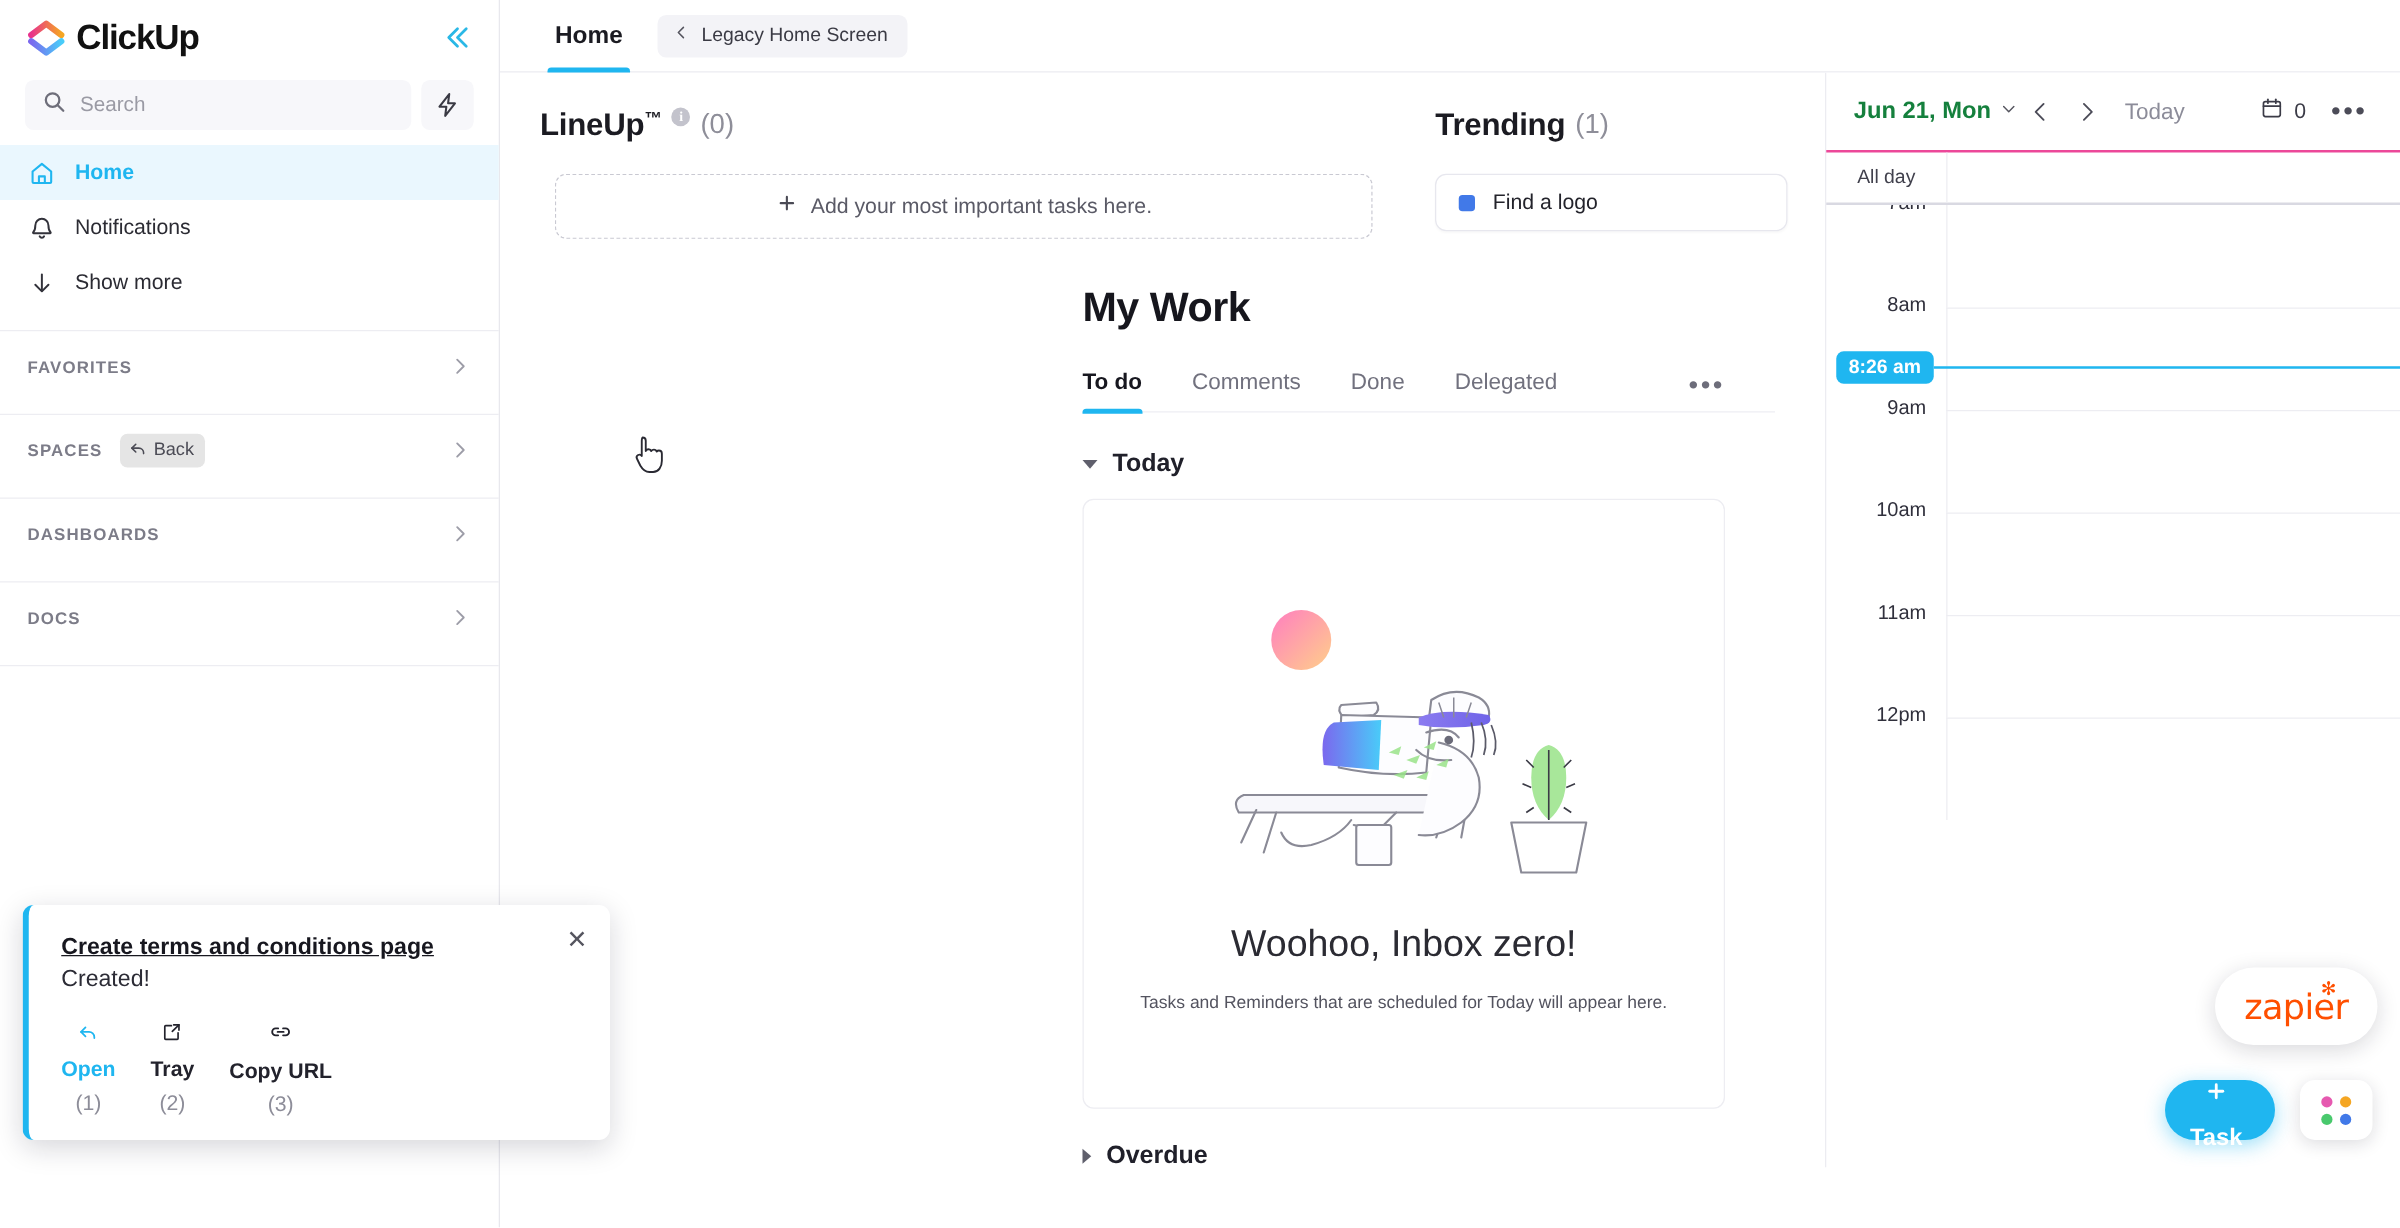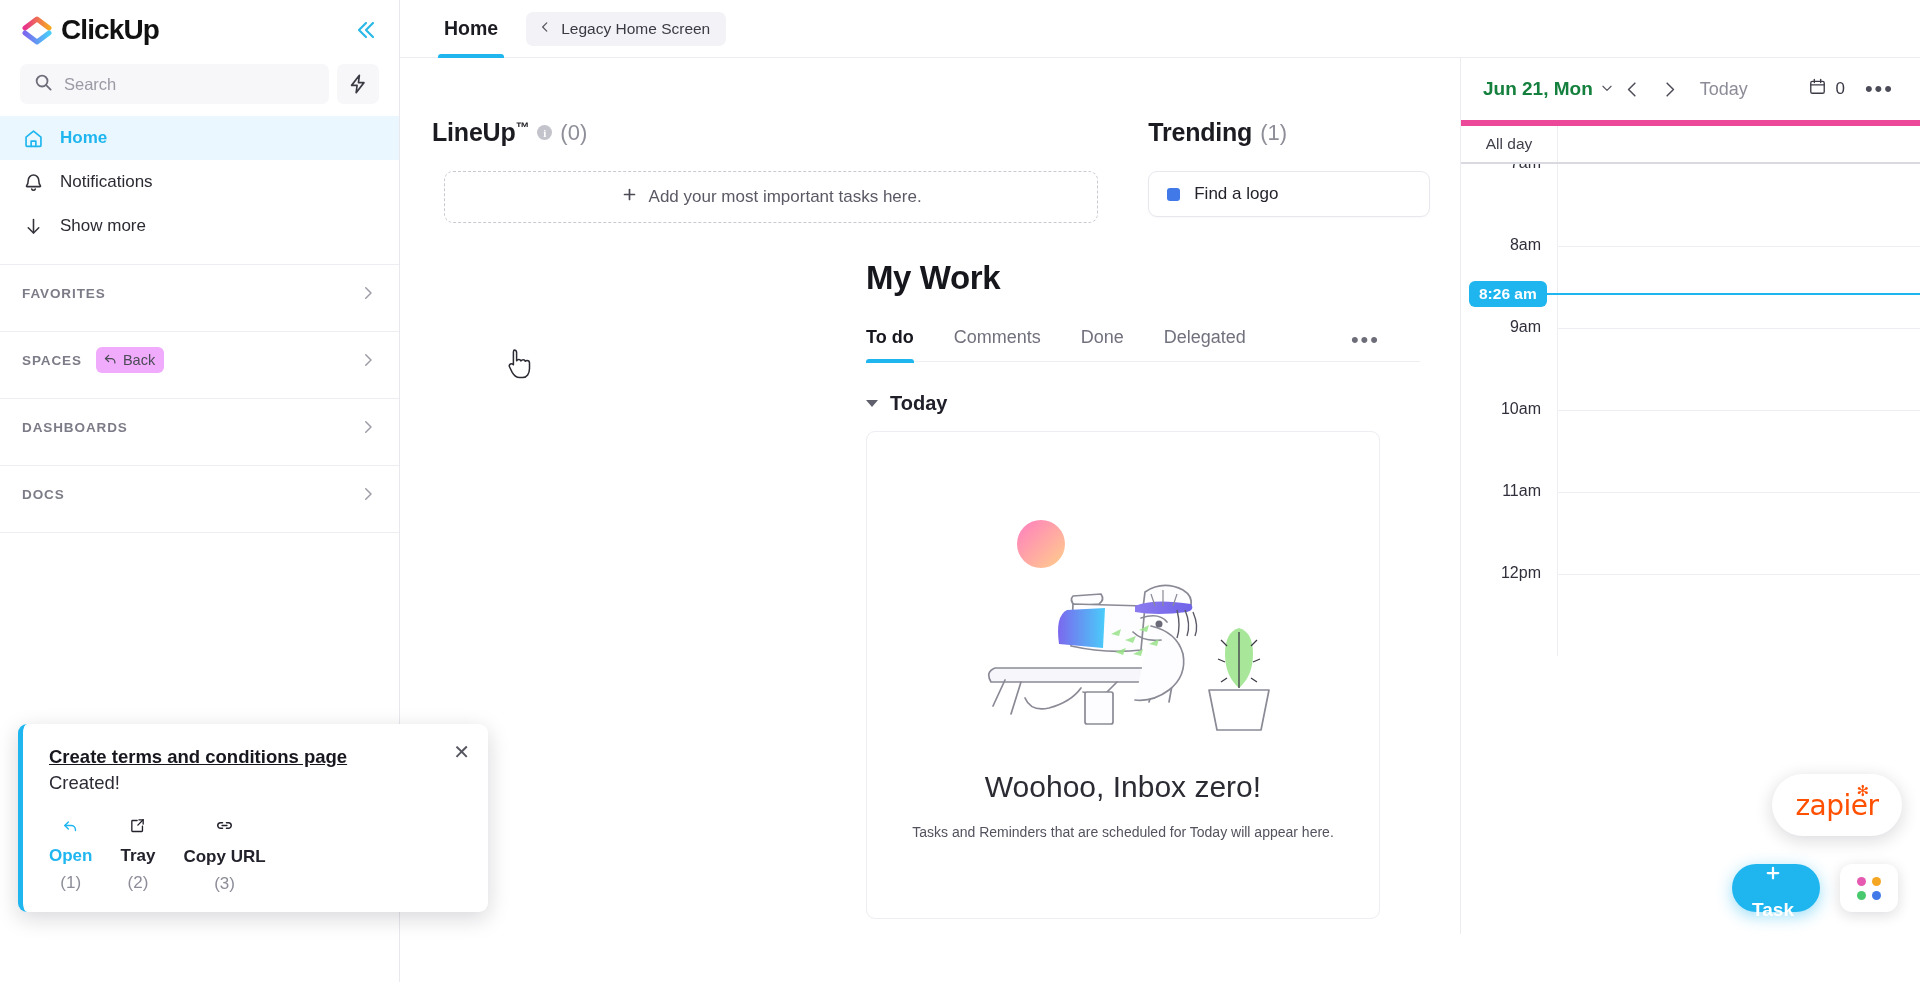--- a/index.html
+++ b/index.html
@@ -54,21 +54,21 @@
   .nv-ico { display: flex; width: 22px; justify-content: center; color: #33333b; }
 
   .sec-div { height: 1px; background: #ededf2; margin: 10px 0 0 0; }
   .section-row {
     height: 56px; display: flex; align-items: center; justify-content: space-between;
     padding: 0 22px; cursor: pointer;
   }
   .section-left { display: flex; align-items: center; gap: 14px; }
   .section-title { font-size: 13.5px; font-weight: bold; letter-spacing: 0.9px; color: #7c7c88; }
   .back-chip {
-    background: #f0abfc; border-radius: 6px; padding: 4px 9px 4px 7px;
+    background: #e5e5e5; border-radius: 6px; padding: 4px 9px 4px 7px;
     font-size: 14.5px; color: #4b4b55; display: flex; align-items: center; gap: 5px; cursor: pointer;
   }
   .chev-right { color: #9d9da8; display: flex; }
 
   
   .main { flex: 1; display: flex; flex-direction: column; min-width: 0; position: relative; }
   .topbar {
     height: 58px; border-bottom: 1px solid #ececf1;
     display: flex; align-items: center; padding: 0 0 0 30px; gap: 14px;
   }
@@ -86,21 +86,21 @@
     align-items: center; gap: 9px; padding: 0 16px 0 12px;
     font-size: 15.5px; color: #3a3a44; cursor: pointer;
   }
 
   .content { flex: 1; display: flex; overflow: hidden; position: relative; }
   .work-col { flex: 1; min-width: 0; padding: 0; overflow: hidden; position: relative; }
 
   .panels { display: flex; padding: 28px 30px 0 32px; gap: 0; }
   .panel-lineup { width: 720px; }
   .panel-trend { width: 300px; margin-left: 40px; }
-  .panel-head { display: flex; align-items: center; gap: 8px; margin-bottom: 24px; margin-top: 32px; }
+  .panel-head { display: flex; align-items: flex-start; gap: 8px; margin-bottom: 24px; }
   .panel-title { font-size: 25px; font-weight: bold; color: #1b1b22; letter-spacing: -0.2px; }
   .tm { font-size: 14px; vertical-align: super; font-weight: bold; }
   .info-dot {
     width: 15px; height: 15px; border-radius: 50%; background: #c3c3cc; color: #fff;
     font-size: 11px; font-weight: bold; display: inline-flex;
     align-items: center; justify-content: center; font-family: "Liberation Serif", serif;
   }
   .panel-count { font-size: 22px; color: #8e8e99; }
 
   .lineup-drop {
@@ -157,21 +157,21 @@
   .cal-head {
     height: 62px; display: flex; align-items: center; gap: 0; padding: 0 26px 0 22px;
   }
   .cal-date { font-size: 19px; font-weight: bold; color: #15803d; display: flex; align-items: center; gap: 7px; cursor: pointer; }
   .cal-arrow { padding: 0 9px; color: #4c4c58; cursor: pointer; display: flex; }
   .cal-today { font-size: 18px; color: #8c8c99; margin-left: 12px; cursor: pointer; }
   .cal-sp { flex: 1; }
   .cal-count { display: flex; align-items: center; gap: 8px; color: #3b3b47; font-size: 17px; cursor: pointer; }
   .cal-dots { color: #4c4c58; font-size: 22px; letter-spacing: 2px; margin-left: 20px; cursor: pointer; }
 
-  .allday-row { display: flex; height: 44px; border-top: 6px solid #ec4899; border-bottom: 2px solid #d9d9e2; }
+  .allday-row { display: flex; height: 44px; border-top: 2px solid #ec4899; border-bottom: 2px solid #d9d9e2; }
   .allday-label { width: 96px; display: flex; align-items: center; justify-content: center; font-size: 15.5px; color: #41414d; }
   .allday-cell { flex: 1; border-left: 1px solid #ededf2; }
 
   .grid-wrap { flex: 1; position: relative; overflow: hidden; }
   .hour-row { display: flex; height: 82px; position: relative; }
   .hour-label { width: 96px; flex: 0 0 96px; position: relative; }
   .hour-label span {
     position: absolute; right: 16px; top: -10px; font-size: 16px; color: #30303c;
   }
   .hour-cell { flex: 1; border-left: 1px solid #ededf2; border-top: 1px solid #ededf2; }

